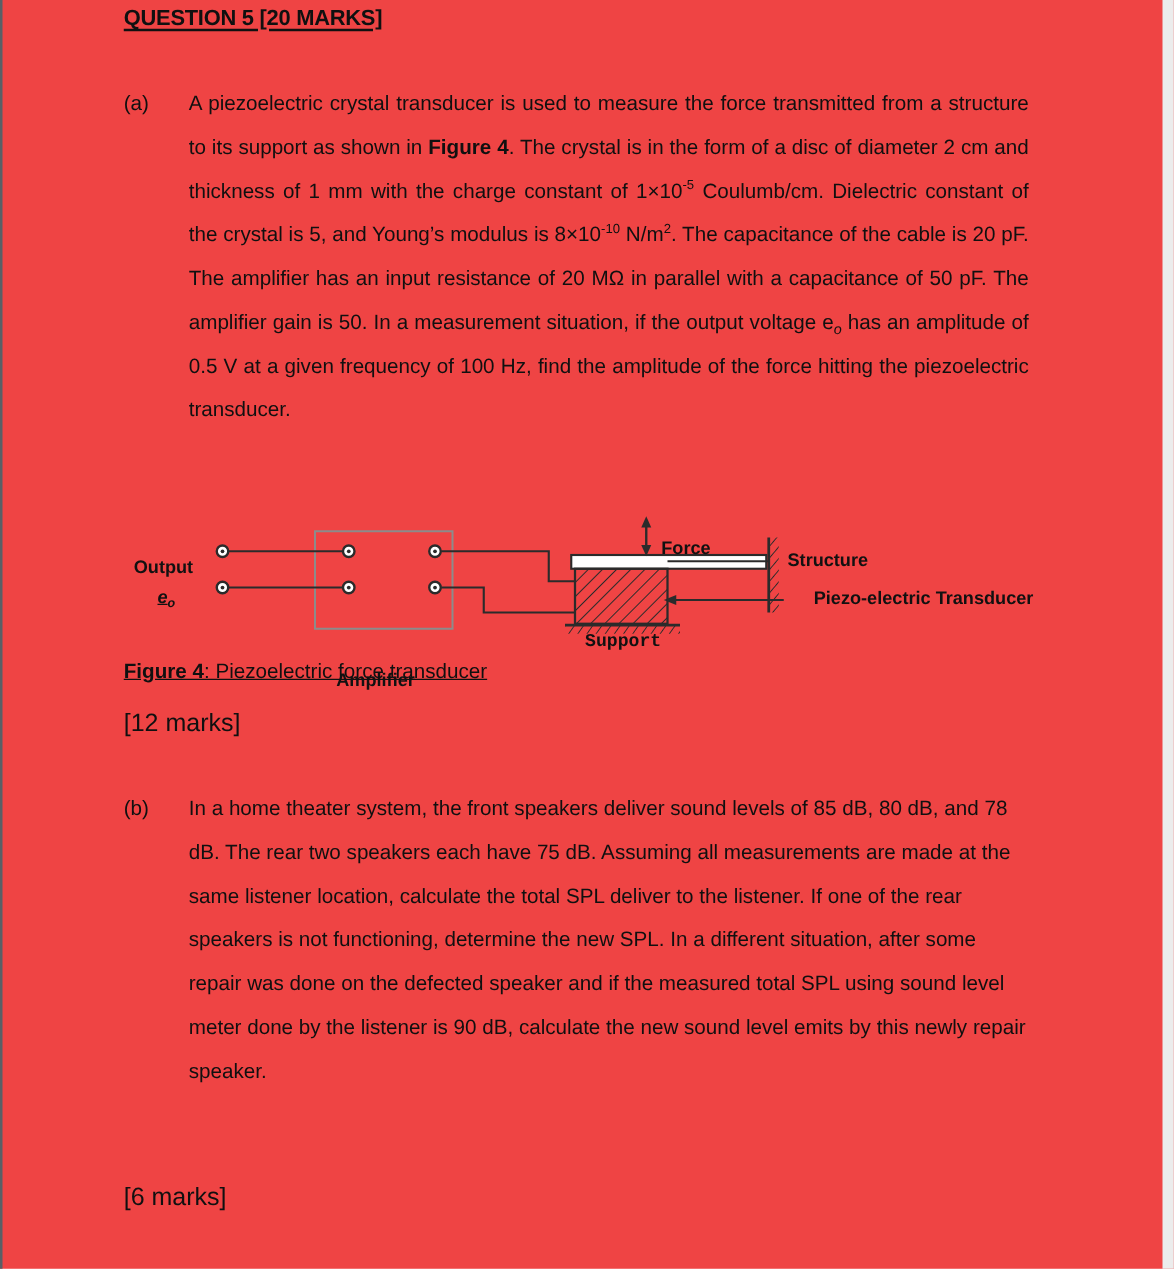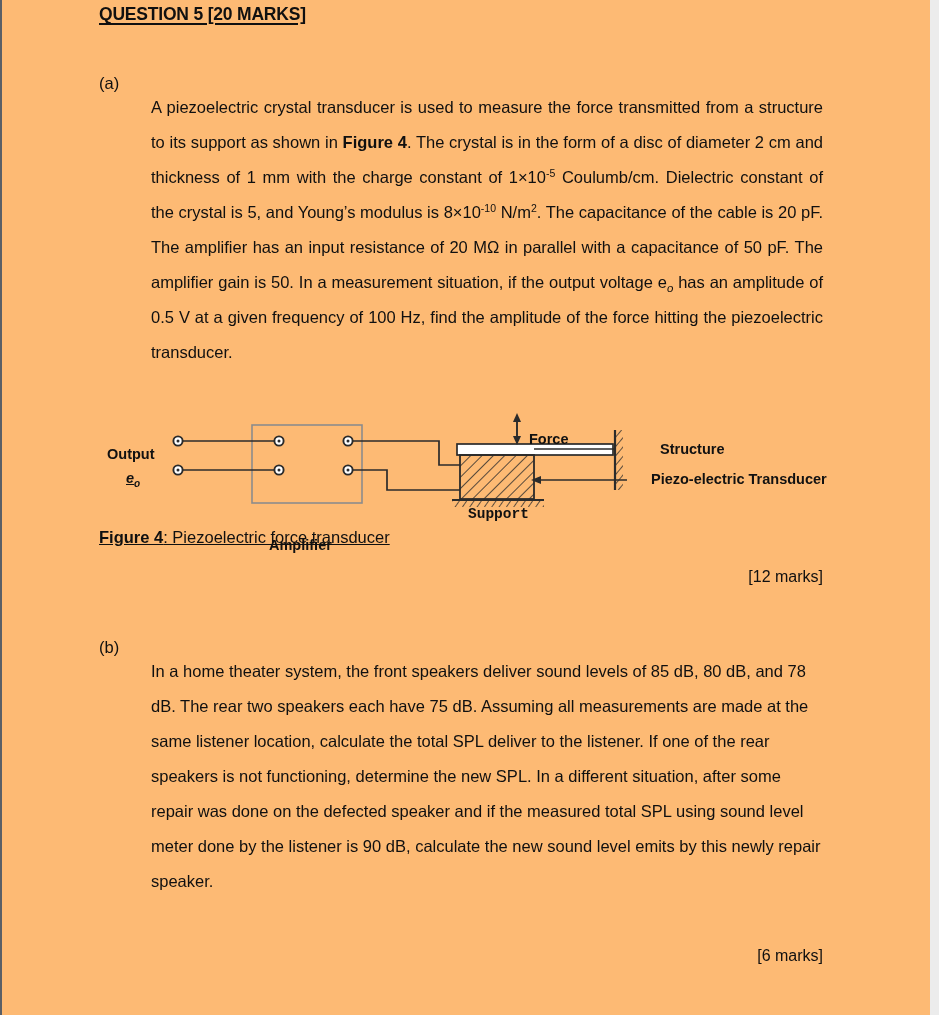--- a/index.html
+++ b/index.html
@@ -11,21 +11,21 @@
     width: 939px;
     height: 1015px;
     position: relative;
     overflow: hidden;
     font-family: "Liberation Sans", sans-serif;
     color: #101010;
   }
   .page {
     position: absolute;
     inset: 0;
-    background: #fdba74;
+    background: #ef4444;
     border-left: 2px solid #5a5f66;
   }
   .edge-strip {
     position: absolute;
     top: 0;
     right: 0;
     width: 9px;
     height: 100%;
     background: #ececec;
   }
@@ -61,21 +61,20 @@
   .part-label {
     width: 52px;
     flex: 0 0 52px;
     font-size: 16.5px;
     line-height: 35px;
   }
   .part-body {
     flex: 1;
     font-size: 16.5px;
     line-height: 35px;
-    margin-top: 24px;
   }
   .justify { text-align: justify; text-align-last: left; }
 
   #part-a { left: 97px; top: 66px; width: 724px; }
   #part-b { left: 97px; top: 630px; width: 724px; }
 
   b.fig-ref { font-weight: bold; }
   .sup {
     font-size: 10.5px;
     vertical-align: super;
@@ -84,22 +83,21 @@
   .subo {
     font-size: 11.5px;
     vertical-align: sub;
     line-height: 0;
     font-style: italic;
   }
   .ital { font-style: italic; }
 
   .marks {
     position: absolute;
-    font-size: 16px;
-    text-align: right;
+    font-size: 20px;
     width: 724px;
     left: 97px;
   }
   #marks-a { top: 568px; }
   #marks-b { top: 947px; }
 
   
   .figure-wrap {
     position: absolute;
     left: 97px;
@@ -198,21 +196,21 @@
         <line x1="435" y1="41" x2="516" y2="41" stroke="#2b2b2b" stroke-width="1.7"></line>
 
         <line x1="436" y1="72" x2="528" y2="72" stroke="#2b2b2b" stroke-width="1.7"></line>
         <polygon points="432,72 442,68 442,76" fill="#2b2b2b"></polygon>
       </svg>
 
       <div class="fig-label" style="left:8px; top:38px;">Output</div>
       <div class="fig-label ital" style="left:27px; top:62px; font-style:italic;text-decoration:underline;"><span>e</span><span class="sub-o">o</span></div>
       <div class="fig-label" style="left:170px; top:98px;margin-top:31px;">Amplifier</div>
       <div class="fig-label" style="left:430px; top:23px;">Force</div>
-      <div class="fig-label" style="left:561px; top:33px;">Structure</div>
+      <div class="fig-label" style="left:531px; top:33px;">Structure</div>
       <div class="fig-label" style="left:369px; top:98px;font-family:Liberation Mono, monospace;">Support</div>
       <div class="fig-label" style="left:552px; top:63px;">Piezo-electric  Transducer</div>
     </div>
 
     <div class="fig-caption"><b>Figure 4</b><span>: Piezoelectric force transducer</span></div>
 
     <div class="marks" id="marks-a">[12 marks]</div>
 
     <div class="part" id="part-b">
       <div class="part-label">(b)</div>

